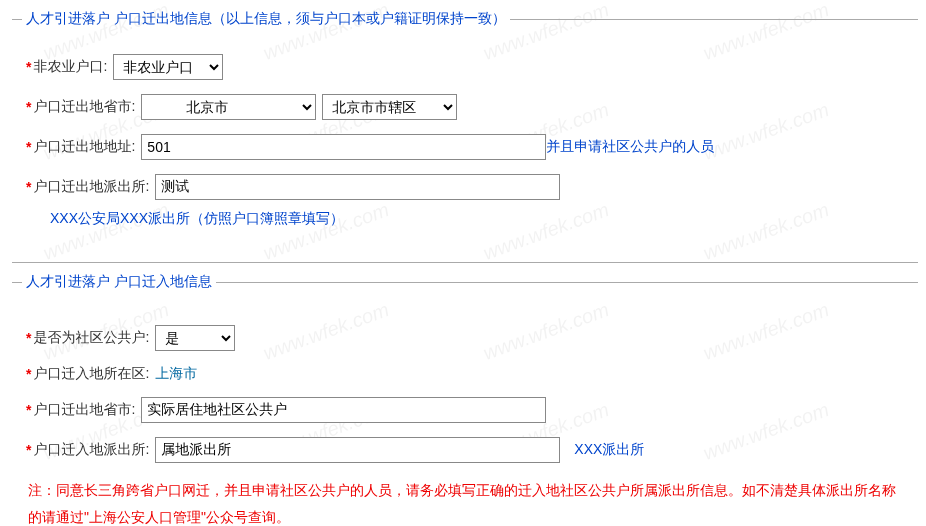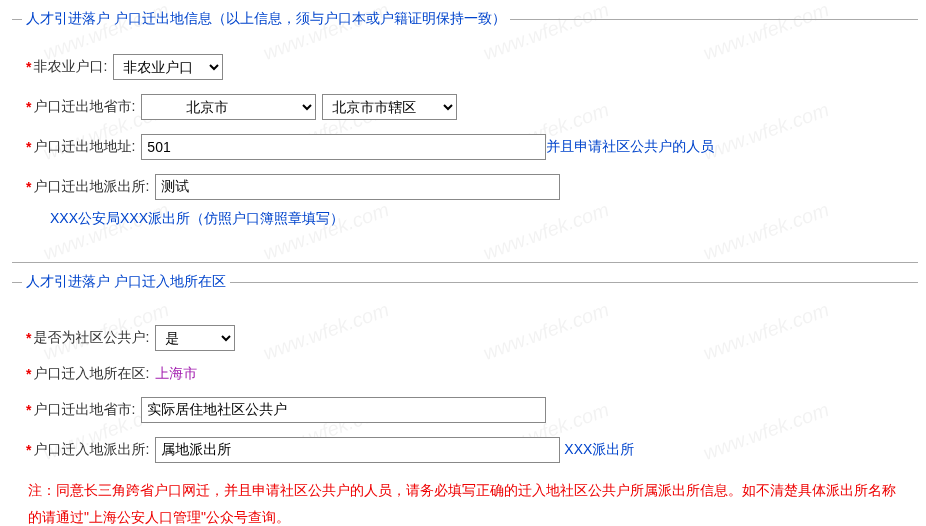--- a/index.html
+++ b/index.html
@@ -67,30 +67,30 @@
       background: #fff;
       font-family: inherit;
     }
     select {
       margin-right: 6px;
     }
     select.small { width: 110px; }
     select.med { width: 175px; padding-left: 40px; }
     select.med2 { width: 135px; }
     input.long { width: 405px; }
-    input.xlong { width: 405px; margin-right: 4px; }
+    input.xlong { width: 405px; margin-right: 14px; }
     .hint-blue { color: #0044cc; }
     .helper {
       color: #0044cc;
       margin-left: 28px;
       margin-top: -4px;
       margin-bottom: 10px;
       font-size: 14px;
     }
-    .value-text { color: #a21caf; }
+    .value-text { color: #0369a1; }
     .warn {
       color: #e00;
       margin: 10px 6px 4px 6px;
       line-height: 1.9;
       font-size: 14px;
     }
     .end-rule {
       border: none;
       border-top: 1px solid #aaa;
       margin: 10px 8px 0 12px;
@@ -160,21 +160,21 @@
     <input type="text" class="xlong" value="测试" style="">
   </div>
   <div class="helper">XXX公安局XXX派出所（仿照户口簿照章填写）</div>
 </fieldset>
 
 <hr class="end-rule">
 
 <fieldset>
   <legend>
     <span class="blue">人才引进落户</span>
-    <span class="blue">户口迁入地所在区</span>
+    <span class="blue">户口迁入地信息</span>
   </legend>
 
   <div class="row" style="margin-top:16px">
     <span class="req">*</span>
     <label class="lbl">是否为社区公共户:</label>
     <select style="width:80px">
       <option>是</option>
     </select>
   </div>
 

